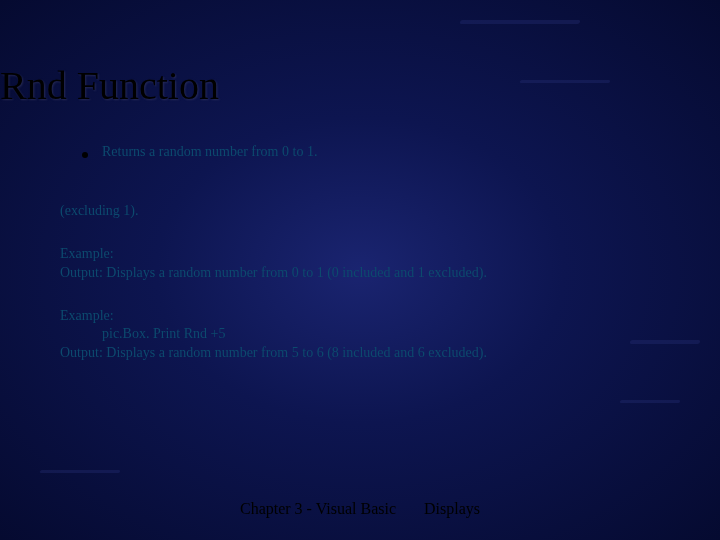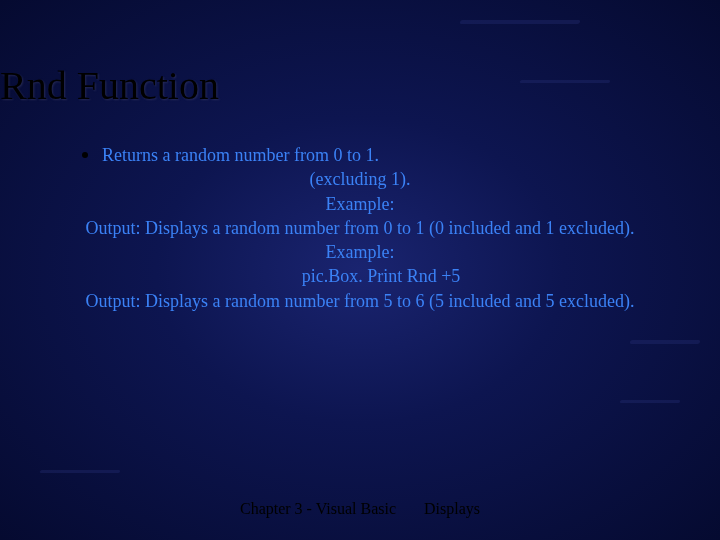--- a/index.html
+++ b/index.html
@@ -21,46 +21,47 @@
   .title {
     font-size: 40px;
     font-weight: normal;
     text-align: left;
     padding-top: 62px;
     color: #000;
     text-shadow: 1px 1px 2px rgba(80,80,120,0.4);
   }
   .content {
     padding: 34px 60px 0 60px;
-    font-size: 18px;
+    font-size: 14px;
     line-height: 1.35;
-    color: #3b82f6;
-    text-align: center;
+    color: #0c4a6e;
   }
   .bullet-row {
     display: flex;
     align-items: flex-start;
   }
   .bullet-dot {
     width: 6px;
     height: 6px;
     background: #000;
     border-radius: 50%;
     margin-top: 9px;
     margin-left: 22px;
     margin-right: 14px;
     flex-shrink: 0;
   }
   .indent {
     padding-left: 42px;
   }
   .para {
     margin-bottom: 0;
+    margin-top: 40px;
   }
   .block {
+    margin-top: 24px;
   }
   .footer {
     position: absolute;
     bottom: 22px;
     left: 0;
     width: 100%;
     text-align: center;
     font-size: 16px;
     color: #000;
   }
@@ -96,21 +97,21 @@
     <div class="para">(excluding 1).</div>
 
     <div class="block">
       <div>Example:</div>
       <div style="padding-left:42px; text-indent:-42px;"><span>Output: Displays a random number from 0 to 1 (0 included and 1 excluded).</span></div>
     </div>
 
     <div class="block">
       <div>Example:</div>
       <div class="indent">pic.Box. Print Rnd +5</div>
-      <div style="padding-left:42px; text-indent:-42px;"><span>Output: Displays a random number from 5 to 6 (5 included and 5 excluded).</span></div>
+      <div style="padding-left:42px; text-indent:-42px;"><span>Output: Displays a random number from 5 to 6 (8 included and 6 excluded).</span></div>
     </div>
 
   </div>
 
   <div class="footer">
     <span>Chapter 3 - Visual Basic</span>
     <span>Displays</span>
   </div>
 
 </div>

